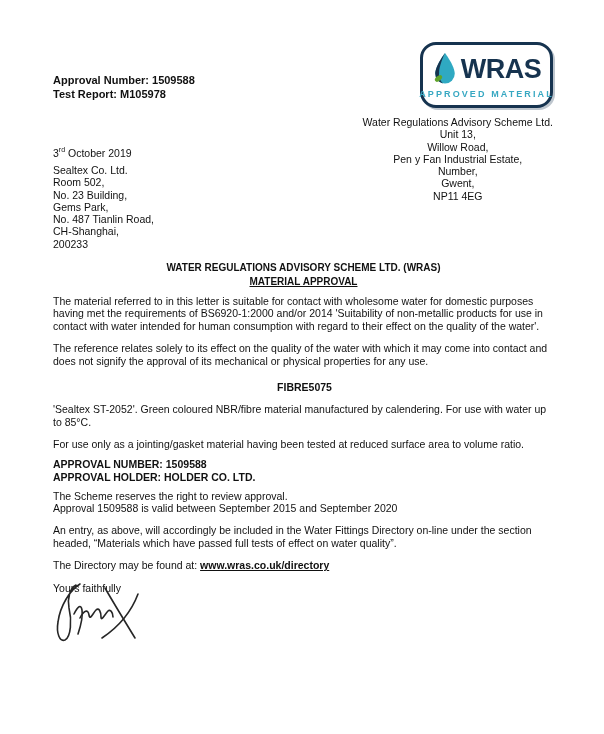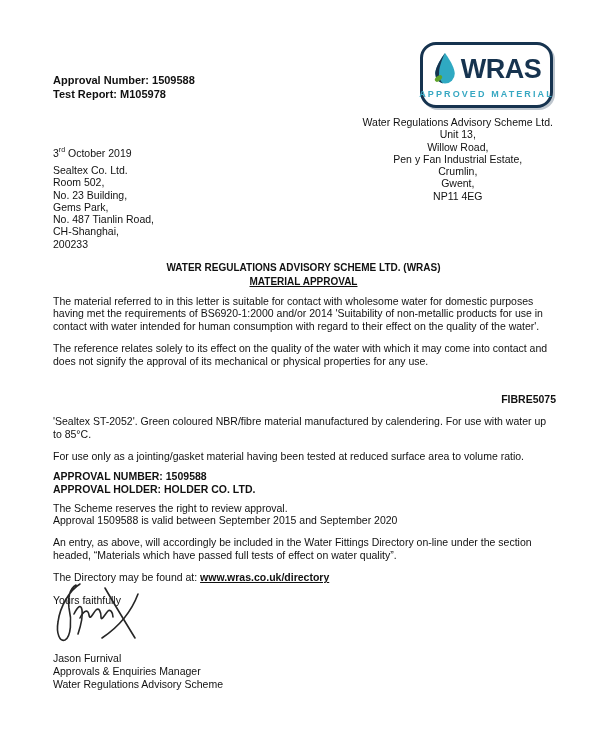--- a/index.html
+++ b/index.html
@@ -32,21 +32,21 @@
   .date-line{position:absolute;left:53px;top:144px;}
   .date-line sup{font-size:7px;}
   .recipient-address{position:absolute;left:53px;top:164px;line-height:12.3px;}
   
   .doc-heading{position:absolute;left:53px;top:261px;width:501px;text-align:center;font-weight:bold;font-size:10px;line-height:14px;}
   .doc-heading .u{text-decoration:underline;}
   
   .doc-body{position:absolute;left:53px;top:295px;width:503px;}
   .doc-body p{margin:10px 0 0 0;}
   .doc-body p.first{margin-top:0;}
-  .fibre-row{display:flex;justify-content:flex-end;font-weight:bold;margin-top:26px;}
+  .fibre-row{display:flex;justify-content:center;font-weight:bold;margin-top:14px;}
   .mt14{margin-top:14px;}
   .mt11{margin-top:11px;}
   .approval-lines{margin-top:7px;font-weight:bold;line-height:13px;}
   .review-lines{margin-top:6px;}
   .mt5{margin-top:5px;}
   .mt6{margin-top:6px;}
   .mt8{margin-top:8px;}
   .dir-url{font-weight:bold;text-decoration:underline;color:#111111;cursor:pointer;}
   
   .signature{position:absolute;left:50px;top:576px;}
@@ -75,21 +75,21 @@
       <span class="logo-brand">WRAS</span>
     </div>
     <div class="logo-tagline">APPROVED MATERIAL</div>
   </div>
 
   <div class="sender-address">
     <div>Water Regulations Advisory Scheme Ltd.</div>
     <div>Unit 13,</div>
     <div>Willow Road,</div>
     <div>Pen y Fan Industrial Estate,</div>
-    <div>Crumlin,</div>
+    <div>Number,</div>
     <div>Gwent,</div>
     <div>NP11 4EG</div>
   </div>
 
   <div class="date-line"><span>3</span><sup>rd</sup><span> October 2019</span></div>
 
   <div class="recipient-address">
     <div>Sealtex Co. Ltd.</div>
     <div>Room 502,</div>
     <div>No. 23 Building,</div>
@@ -138,19 +138,14 @@
       <g fill="none" stroke="#262626" stroke-width="1.6" stroke-linecap="round">
         <path d="M30,8 C20,14 10,30 8,46 C6,58 10,66 15,64 C21,61 22,44 19,32 C17,23 20,12 26,9"></path>
         <path d="M24,38 C28,30 31,28 32,34 C33,40 30,52 28,58"></path>
         <path d="M30,42 C34,34 38,33 39,39 C40,45 43,37 46,34 C49,31 51,36 51,41 C51,46 55,38 58,35 C60,33 63,36 63,41"></path>
         <path d="M55,12 C63,26 74,44 85,62"></path>
         <path d="M88,18 C82,34 70,50 52,62"></path>
       </g>
     </svg>
   </div>
 
-  <div class="signoff">
-    <div>Jason Furnival</div>
-    <div>Approvals &amp; Enquiries Manager</div>
-    <div>Water Regulations Advisory Scheme</div>
-  </div>
 
 </div>
 
 </body></html>

